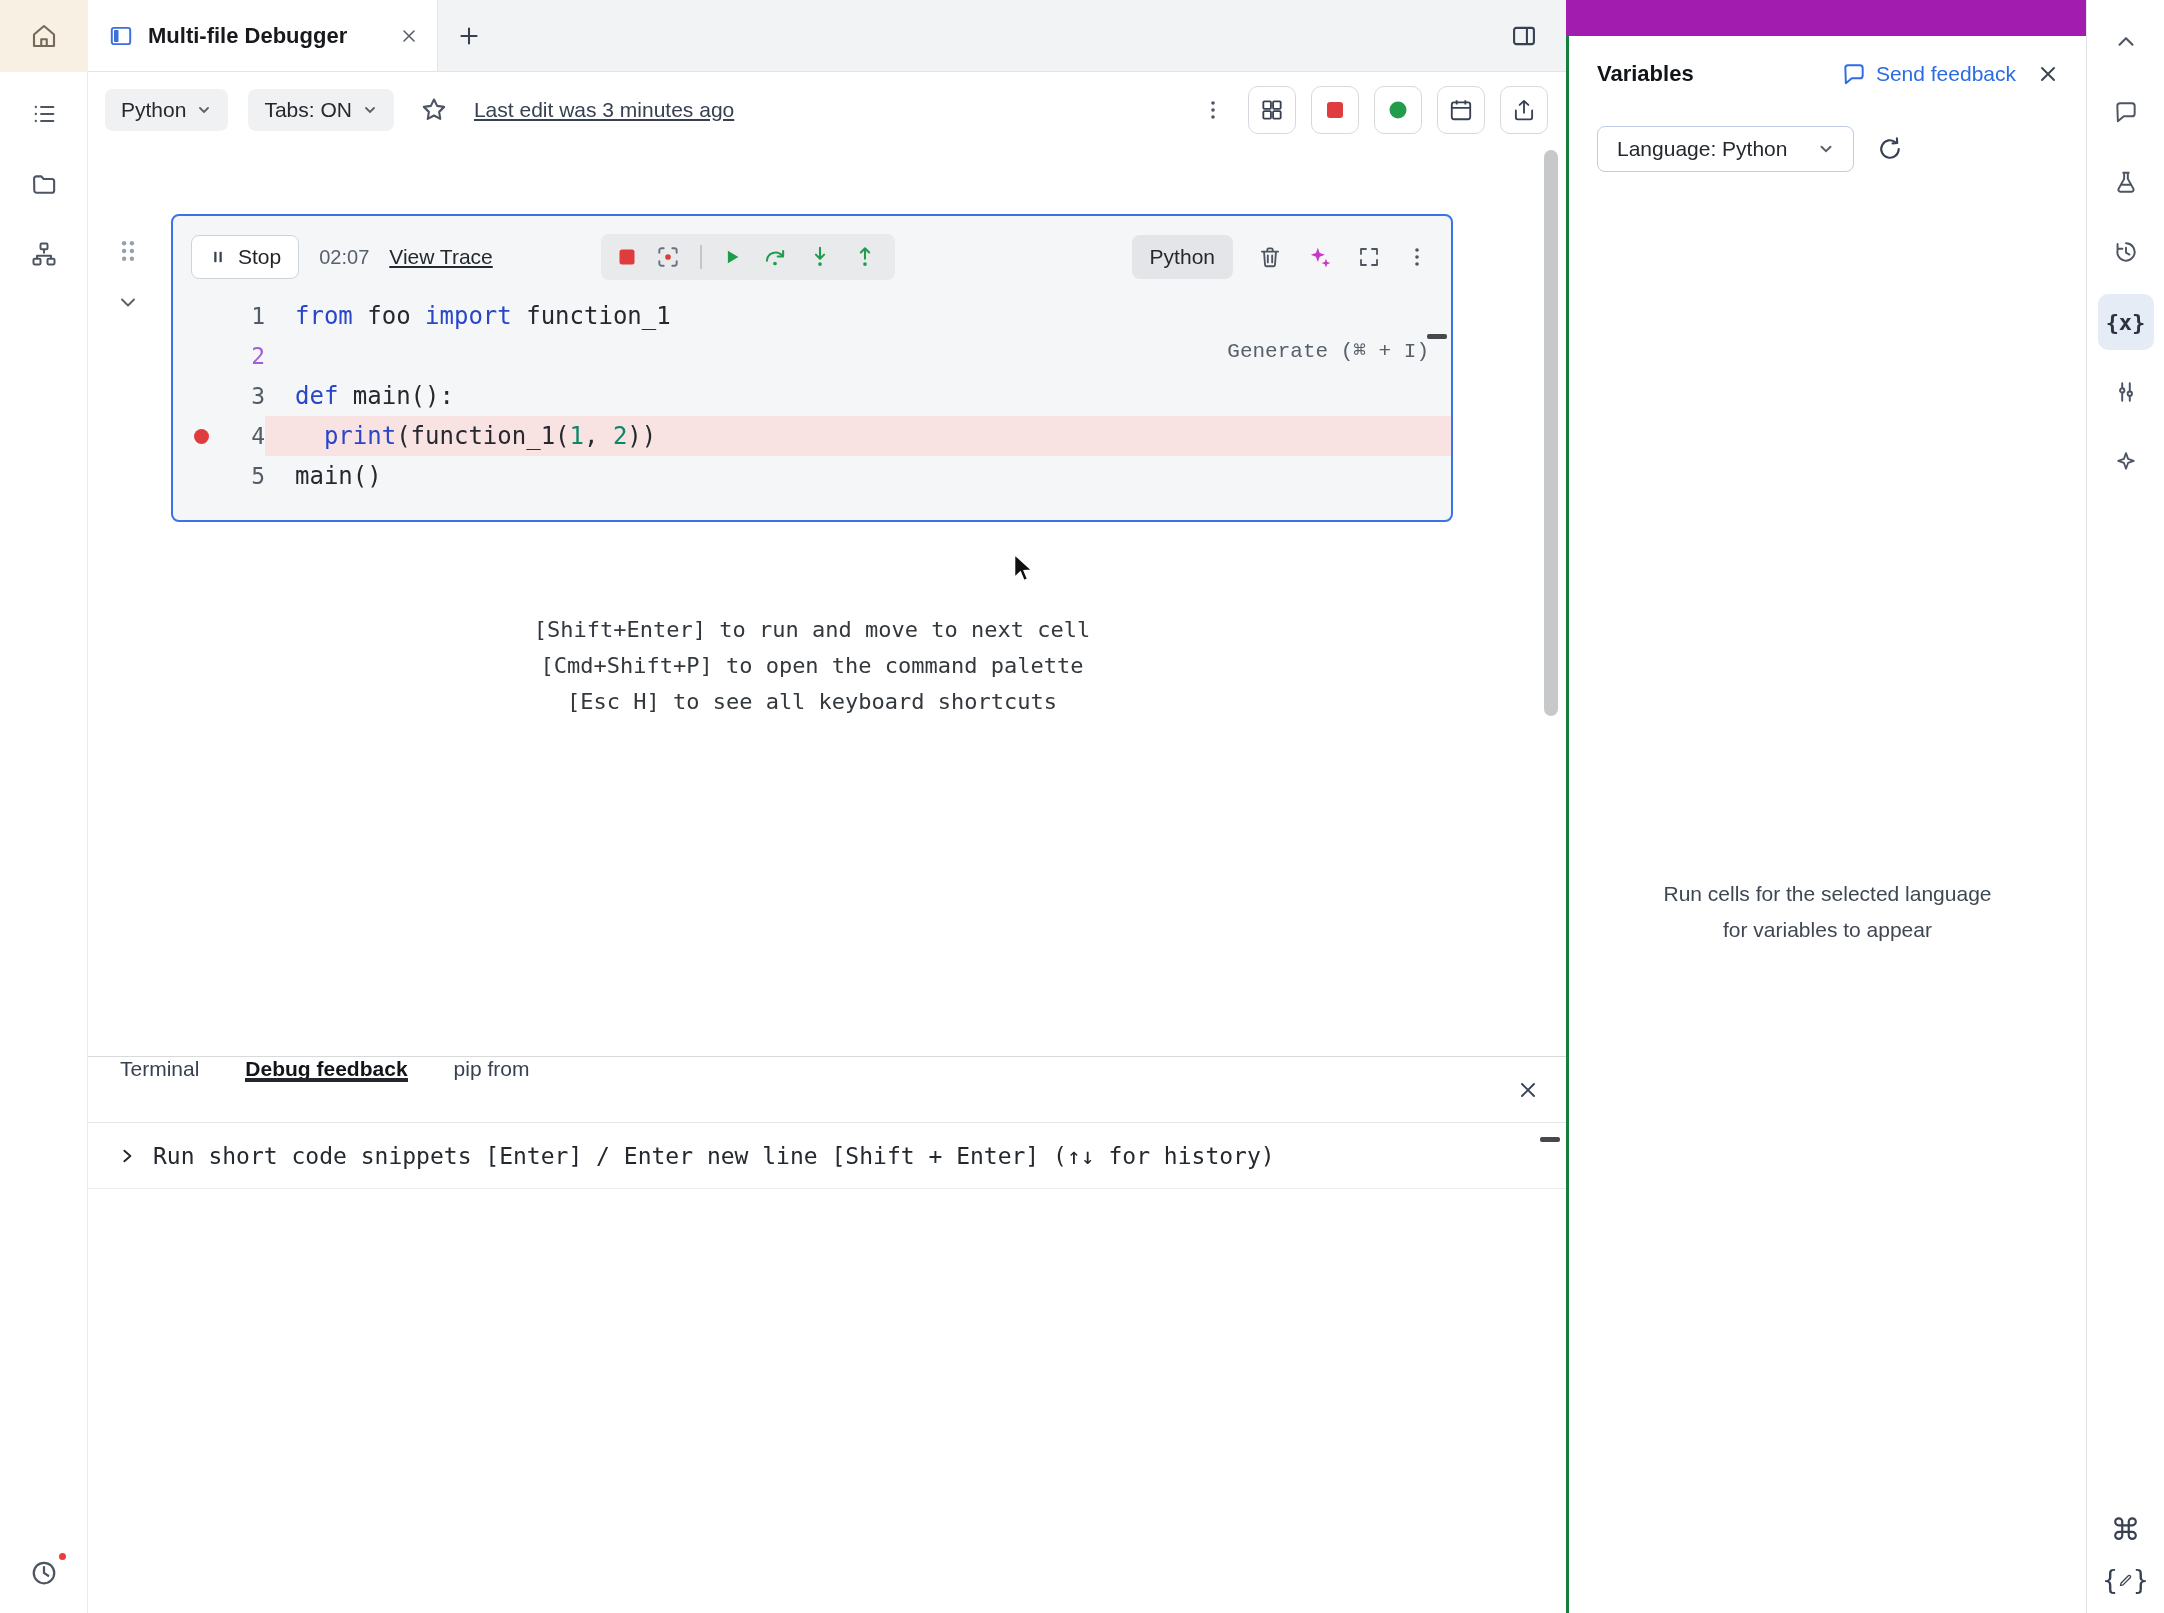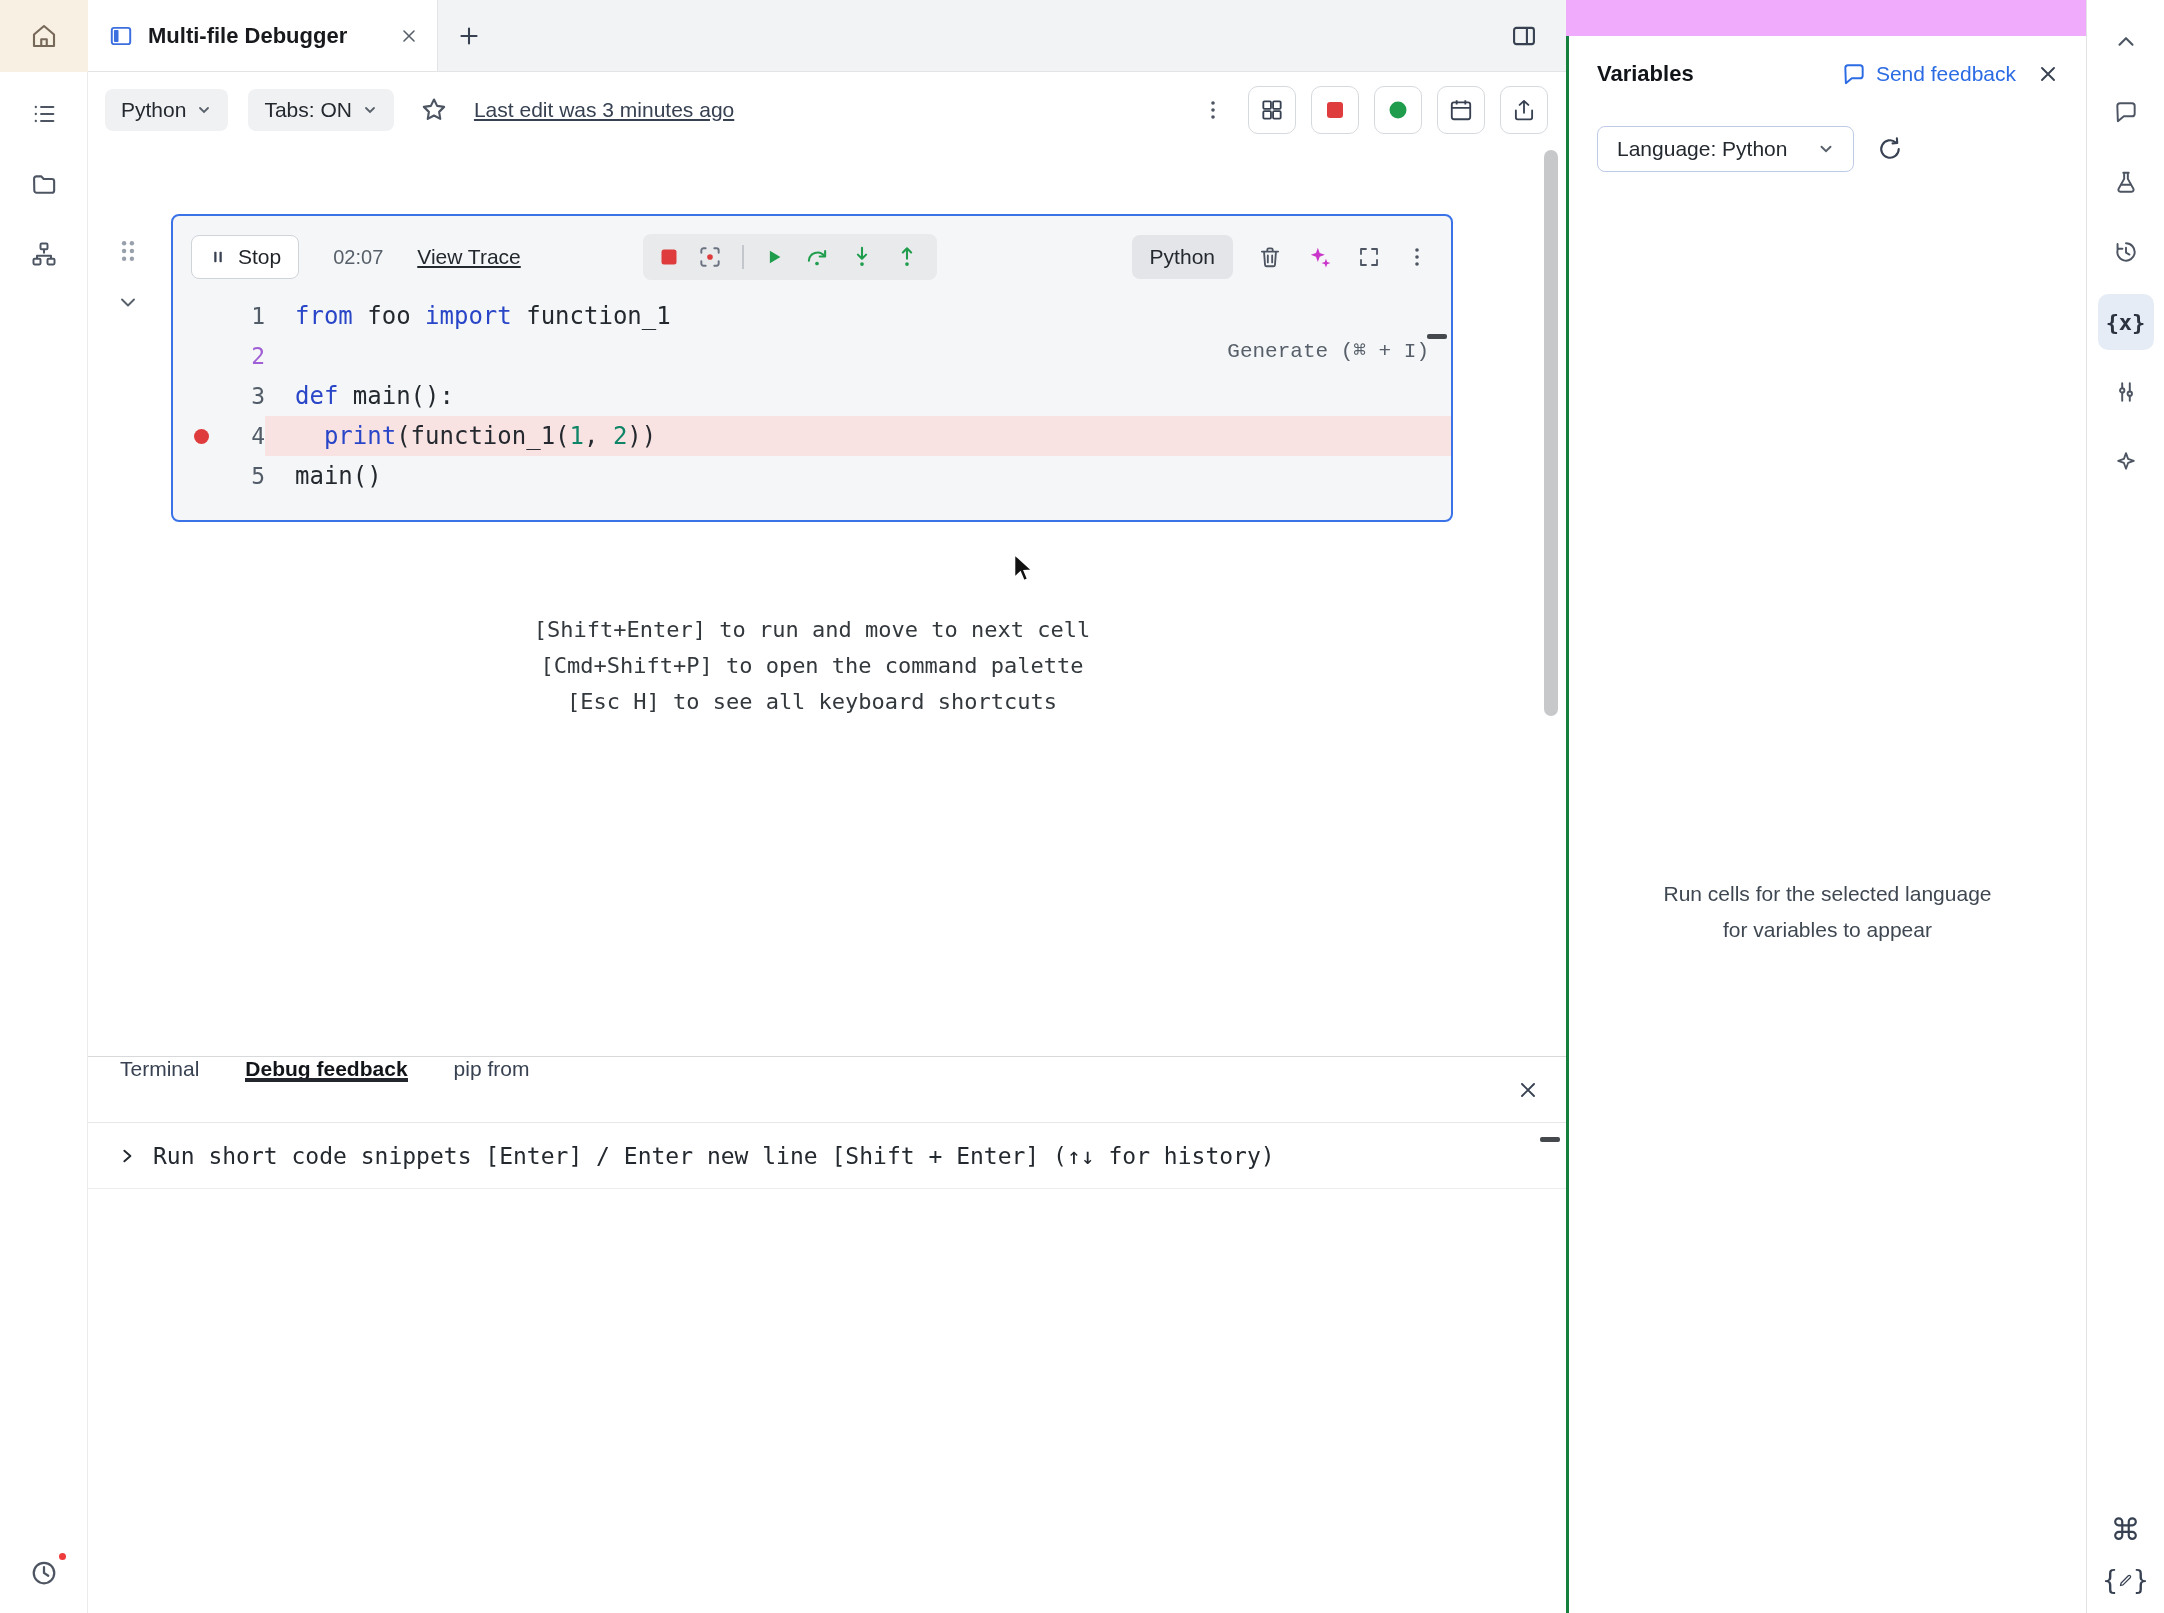--- a/index.html
+++ b/index.html
@@ -1,18 +1,18 @@
 <!DOCTYPE html>
 <html><head>
 <meta charset="utf-8">
 <style>
   * { box-sizing: border-box; margin: 0; padding: 0; }
   html,body { width:2164px; height:1613px; }
   body { font-family:"Liberation Sans", sans-serif; font-size:21px; color:#1f2328; background:#fff; overflow:hidden; }
-  .app { display:flex; width:2164px; height:1613px; position:relative; background:#f0abfc; }
+  .app { display:flex; width:2164px; height:1613px; position:relative; background:#a21caf; }
   svg { display:block; }
 
   
   .left-rail { width:88px; border-right:1px solid #ebebeb; display:flex; flex-direction:column; align-items:center; background:#fff; }
   .home-tile { width:88px; height:72px; background:#f8f0e2; display:flex; align-items:center; justify-content:center; cursor:pointer; }
   .rail-btn { width:56px; height:56px; margin-top:14px; border-radius:10px; display:flex; align-items:center; justify-content:center; cursor:pointer; }
   .rail-bottom { margin-top:auto; margin-bottom:12px; position:relative; }
   .red-badge { position:absolute; top:6px; right:4px; width:11px; height:11px; border-radius:50%; background:#ef3b3b; border:2px solid #fff; }
 
   
@@ -27,21 +27,21 @@
   .chip { background:#f0f1f3; border-radius:8px; height:42px; padding:0 16px; display:flex; align-items:center; gap:10px; color:#24292f; cursor:pointer; }
   .last-edit { color:#374151; text-decoration:underline; cursor:pointer; white-space:nowrap; }
   .toolbar-right { margin-left:auto; display:flex; align-items:center; gap:15px; }
   .icon-btn { width:48px; height:48px; border:1.5px solid #d6dade; border-radius:10px; background:#fff; display:flex; align-items:center; justify-content:center; cursor:pointer; }
   .ghost-btn { width:40px; height:40px; display:flex; align-items:center; justify-content:center; cursor:pointer; }
 
   
   .content { flex:1; position:relative; background:#fff; overflow:hidden; }
   .cell-gutter { position:absolute; left:28px; top:90px; display:flex; flex-direction:column; gap:26px; align-items:center; }
   .cell { position:absolute; left:83px; top:66px; width:1282px; background:#f5f6f7; border:2px solid #3a72e8; border-radius:8px; }
-  .cell-header { height:78px; display:flex; align-items:center; gap:34px; padding:4px 22px 0 18px; }
+  .cell-header { height:78px; display:flex; align-items:center; gap:20px; padding:4px 22px 0 18px; }
   .stop-btn { height:44px; background:#fff; border:1.5px solid #cfd4d9; border-radius:8px; padding:0 17px; display:flex; align-items:center; gap:11px; color:#1f2328; cursor:pointer; }
   .timer { font-size:20px; color:#57606a; }
   .view-trace { color:#24292f; text-decoration:underline; cursor:pointer; }
   .debug-controls { margin-left:88px; height:46px; background:#e8eaec; border-radius:8px; display:flex; align-items:center; gap:19px; padding:0 17px; }
   .v-divider { width:2px; height:24px; background:#c3c7cc; }
   .cell-header-right { margin-left:auto; display:flex; align-items:center; gap:24px; }
   .lang-chip { height:44px; background:#e3e5e8; border-radius:8px; padding:0 18px; display:flex; align-items:center; color:#24292f; cursor:pointer; }
 
   .code { position:relative; font-family:"DejaVu Sans Mono", monospace; font-size:24px; padding:2px 0 24px; }
   .code-line { display:flex; height:40px; line-height:40px; }

